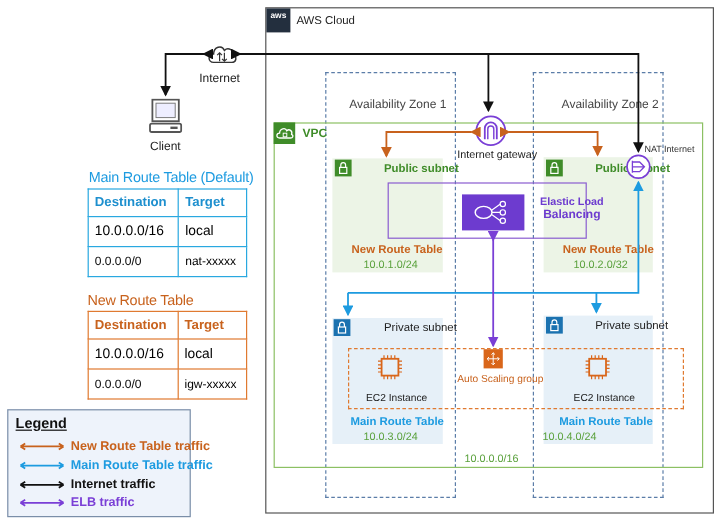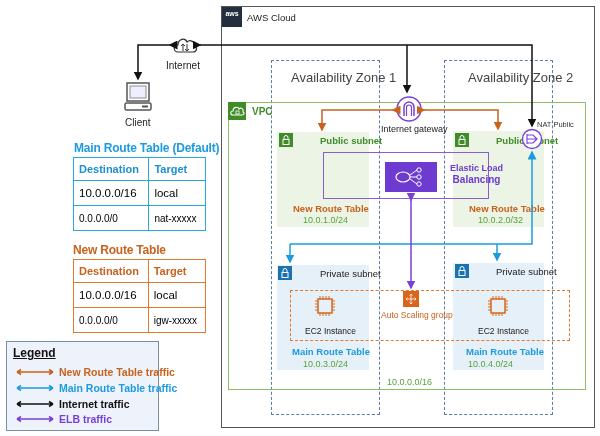--- a/index.html
+++ b/index.html
@@ -1,38 +1,38 @@
 <!DOCTYPE html>
 <html><head>
 <meta charset="utf-8">
 <style>
   html,body{margin:0;padding:0;background:#ffffff;}
   body{width:600px;height:436px;position:relative;overflow:hidden;font-family:"Liberation Sans",sans-serif;}
   .abs{position:absolute;}
   .txt{font-family:"Liberation Sans",sans-serif;white-space:nowrap;}
   
-  .rt-title{position:absolute;font-weight:bold;font-size:12px;letter-spacing:-0.2px;}
+  .rt-title{position:absolute;font-weight:normal;font-size:12px;letter-spacing:-0.2px;}
   table.rt{position:absolute;border-collapse:collapse;font-size:11px;}
   table.rt td{height:24px;padding:0 5px;}
   table.rt.main td{border:1.5px solid #29a8e0;}
   table.rt.new td{border:1.5px solid #e07a30;}
   table.rt.main th,table.rt.new th{font-weight:bold;text-align:left;padding:0 5px;height:22px;}
   table.rt.main th{border:1.5px solid #29a8e0;color:#1d8fce;}
   table.rt.new th{border:1.5px solid #e07a30;color:#c8621d;}
   
   .legend{position:absolute;left:6px;top:341px;width:151px;height:88px;background:#eef3fb;border:1px solid #7a8ea8;}
   .legend-title{position:absolute;left:6px;top:4px;font-size:12px;font-weight:bold;color:#111;text-decoration:underline;}
   .legend-row{position:absolute;left:8px;height:12px;}
   .legend-row svg{position:absolute;left:0;top:1px;}
   .legend-row span{position:absolute;left:44px;top:-1px;font-size:10.5px;font-weight:bold;white-space:nowrap;}
   
   .aws-cloud{position:absolute;left:221px;top:6px;width:372px;height:420px;border:1.5px solid #555;}
   .aws-logo{position:absolute;left:222px;top:7px;width:20px;height:20px;background:#232f3e;color:#fff;font-size:7px;font-weight:bold;text-align:center;line-height:14px;}
   .az{position:absolute;border:1.5px dashed #5b7da8;}
-  .az-label{position:absolute;font-size:13px;color:#444;white-space:nowrap;}
+  .az-label{position:absolute;font-size:10px;color:#444;white-space:nowrap;margin-top:12px;}
   .vpc{position:absolute;left:228px;top:102px;width:356px;height:286px;border:1.5px solid #8cc063;}
   .vpc-badge{position:absolute;left:228px;top:102px;width:18px;height:18px;background:#3f8c29;}
   .subnet{position:absolute;}
   .pub{background:#ecf4e6;}
   .priv{background:#e6f0f8;}
   .sub-badge{position:absolute;width:14px;height:14px;}
   .pub-badge{background:#3f8c29;}
   .priv-badge{background:#1b72b0;}
   .sub-label{position:absolute;font-size:9.5px;white-space:nowrap;padding-left:24px;}
   .pub-label{color:#3f8c29;font-weight:bold;}
@@ -185,21 +185,21 @@
 
 <div class="subnet priv" style="left:453px;top:263px;width:91px;height:107px;"></div>
 <div class="sub-badge priv-badge" style="left:455px;top:264px;">
   <svg width="14" height="14">
       <rect x="4" y="6.5" width="6" height="5" fill="none" stroke="#fff" stroke-width="1"></rect>
       <path d="M5 6.5 V4.5 A2 2 0 0 1 9 4.5 V6.5" fill="none" stroke="#fff" stroke-width="1"></path>
     </svg>
 </div>
 <div class="sub-label priv-label" style="left:472px;top:266px;">Private subnet</div>
 <div class="rt-name-main" style="left:466px;top:346px;">Main Route Table</div>
-<div class="cidr" style="left:468px;top:359px;">10.0.4.0/24</div>
+<div class="cidr" style="left:452px;top:359px;">10.0.4.0/24</div>
 
 <div class="asg-box"></div>
 <div class="asg-icon">
   <svg width="16" height="16">
       <path d="M8 3 V13 M3 8 H13 M8 3 L6.5 4.5 M8 3 L9.5 4.5 M8 13 L6.5 11.5 M8 13 L9.5 11.5 M3 8 L4.5 6.5 M3 8 L4.5 9.5 M13 8 L11.5 6.5 M13 8 L11.5 9.5" stroke="#fff" stroke-width="0.8" fill="none"></path>
     </svg>
 </div>
 <div class="asg-label">Auto Scaling group</div>
 
 <svg class="abs" style="left:313px;top:294px;" width="24" height="24" viewBox="0 0 24 24">
@@ -232,21 +232,21 @@
   <circle cx="14" cy="14" r="12" fill="#fff" stroke="#7a3fd6" stroke-width="1.5"></circle>
   <path d="M9 21 V12 A5 5 0 0 1 19 12 V21" fill="none" stroke="#7a3fd6" stroke-width="1.5"></path>
   <path d="M11.5 21 V12.5 A2.5 2.5 0 0 1 16.5 12.5 V21" fill="none" stroke="#7a3fd6" stroke-width="1.2"></path>
 </svg>
 <div class="abs txt" style="left:381px;top:124px;font-size:9px;color:#222;">Internet gateway</div>
 
 <svg class="abs" style="left:521px;top:128px;" width="22" height="22" viewBox="0 0 22 22">
   <circle cx="11" cy="11" r="9.5" fill="#fff" stroke="#7a3fd6" stroke-width="1.4"></circle>
   <path d="M6 6 V16 M6 7 H12 L16 11 L12 15 H6 M6 11 H16 M14 9 L16 11 L14 13" fill="none" stroke="#7a3fd6" stroke-width="1.1"></path>
 </svg>
-<div class="abs txt" style="left:537px;top:120px;font-size:7.5px;color:#333;">NAT Public</div>
+<div class="abs txt" style="left:537px;top:120px;font-size:7.5px;color:#333;">NAT Internet</div>
 
 <svg class="svg-overlay" width="600" height="436" viewBox="0 0 600 436" style="pointer-events:none;">
   <defs>
     <marker id="ab" markerWidth="6" markerHeight="6" refX="5" refY="3" orient="auto">
         <path d="M0 0 L6 3 L0 6 Z" fill="#111"></path>
       </marker>
     <marker id="ao" markerWidth="6" markerHeight="6" refX="5" refY="3" orient="auto">
         <path d="M0 0 L6 3 L0 6 Z" fill="#c8621d"></path>
       </marker>
     <marker id="ac" markerWidth="6" markerHeight="6" refX="5" refY="3" orient="auto">

